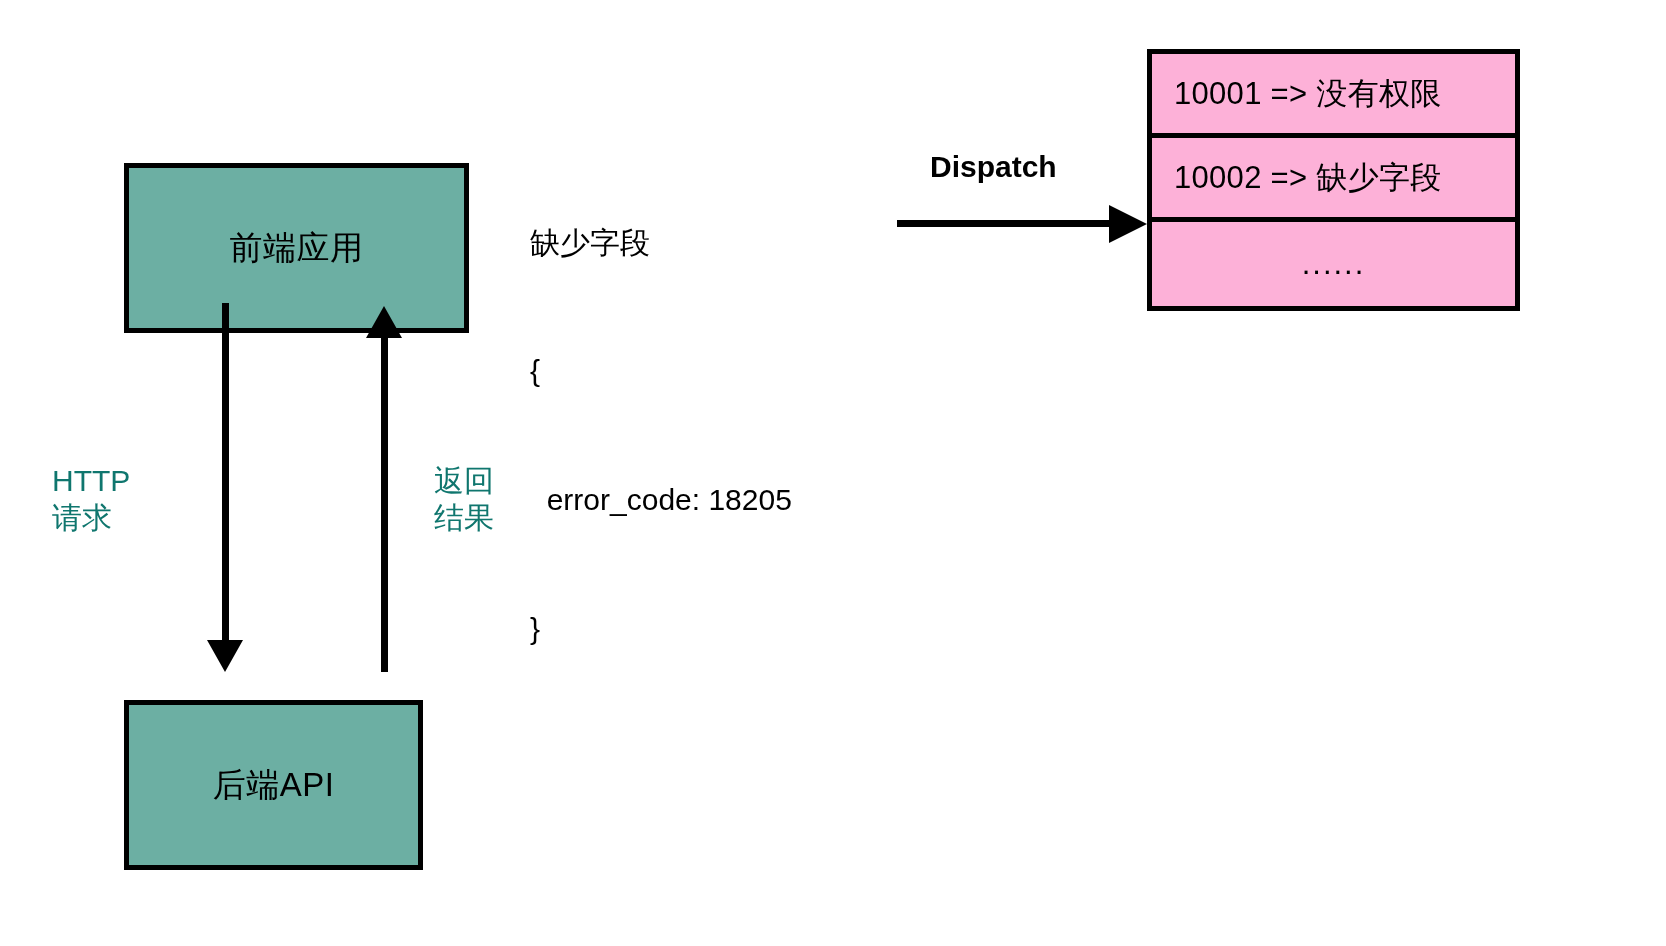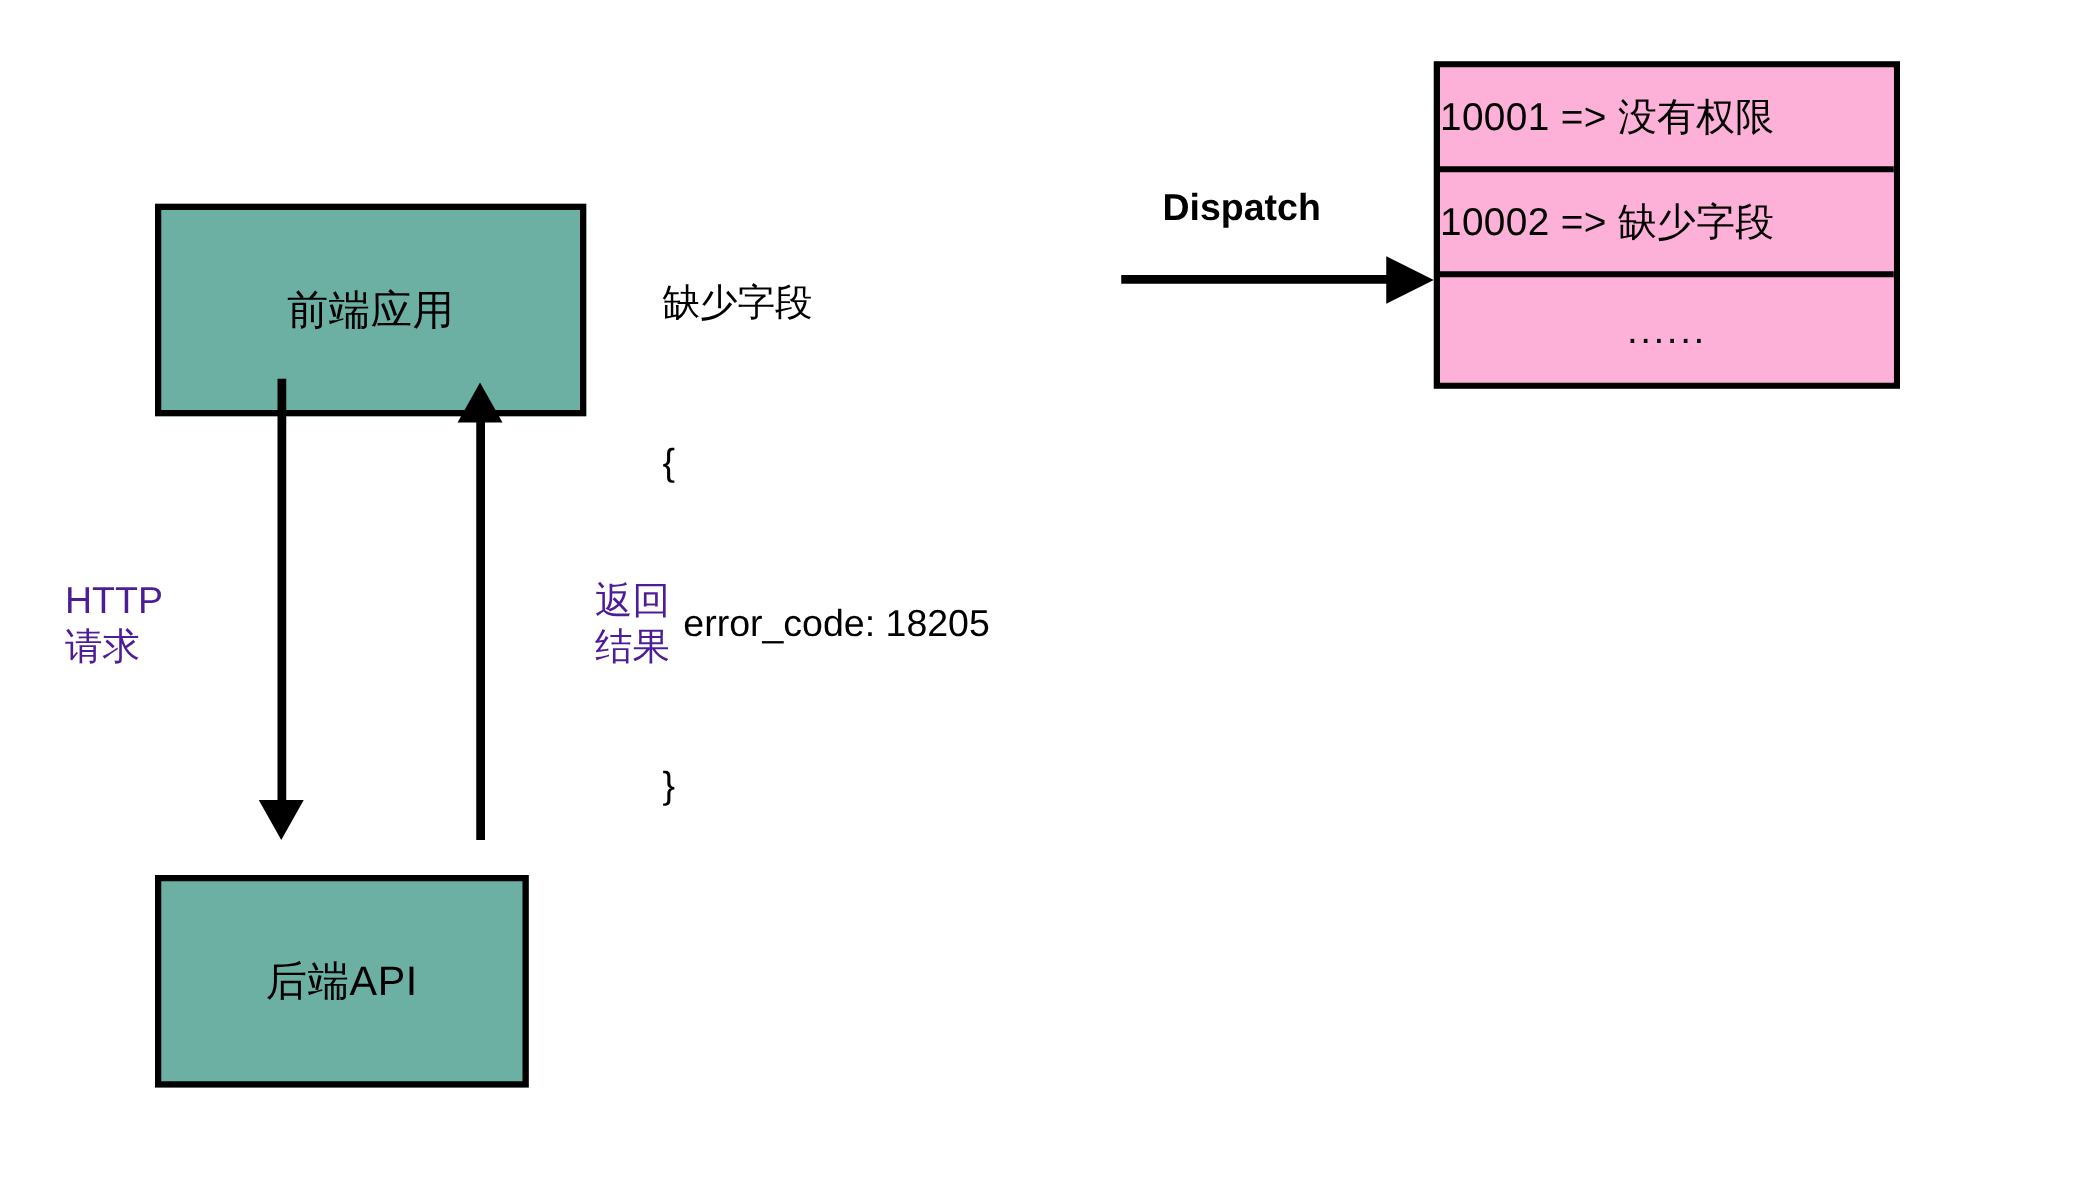--- a/index.html
+++ b/index.html
@@ -68,25 +68,25 @@
     border-right: 18px solid transparent;
     border-bottom: 32px solid #000000;
   }
   #arrowhead-response { left: 366px; top: 306px; }
 
   
   .edge-caption {
     position: absolute;
     font-size: 30px;
     line-height: 1.22;
-    color: #4c1d95;
+    color: #0f766e;
     white-space: pre;
   }
   #caption-http { left: 52px; top: 463px; }
-  #caption-return { left: 434px; top: 463px; margin-left: 42px; }
+  #caption-return { left: 434px; top: 463px; }
 
   
   #payload-block {
     position: absolute;
     left: 530px;
     top: 136px;
     font-size: 30px;
     line-height: 1.43;
     color: #000000;
     white-space: pre;
@@ -131,20 +131,21 @@
     box-sizing: border-box;
     background: #FDB1D8;
   }
   .err-row {
     height: 84px;
     box-sizing: border-box;
     background: #FDB1D8;
     border-bottom: 5px solid #000000;
     display: flex;
     align-items: center;
+    padding-left: 22px;
   }
   .err-row:last-child { border-bottom: none; }
   .err-row.centered {
     justify-content: center;
     padding-left: 0;
   }
   .err-text {
     font-size: 31px;
     color: #000000;
     white-space: nowrap;

